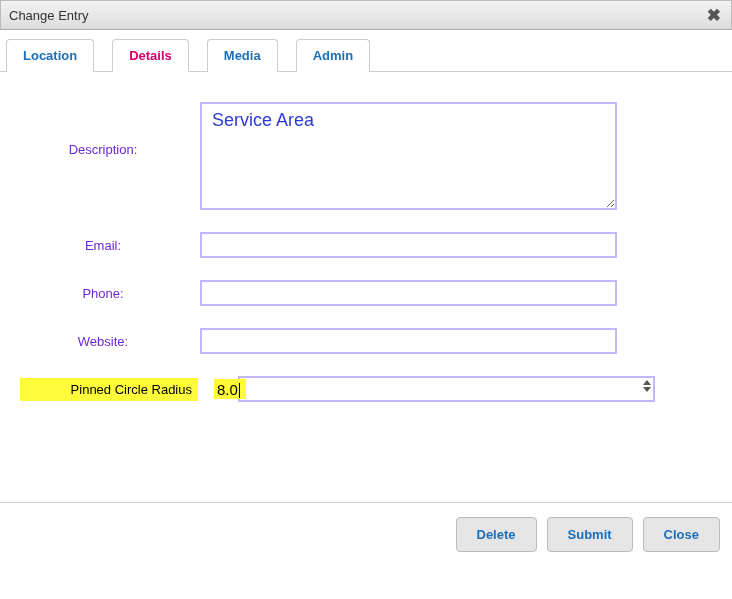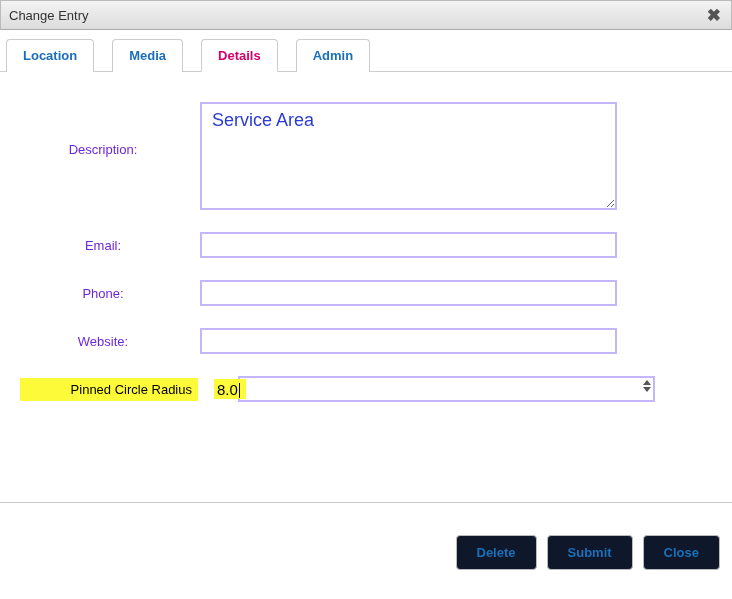--- a/index.html
+++ b/index.html
@@ -160,42 +160,41 @@
     .spinner-down { border-top: 5px solid #555; }
     .footer {
       border-top: 1px solid #ccc;
       padding: 14px 12px;
       display: flex;
       justify-content: flex-end;
       gap: 10px;
     }
     .btn {
       border: 1px solid #bbb;
-      background: #0f172a;
+      background: #e5e5e5;
       color: #1b6fb8;
       font-weight: bold;
       font-size: 13px;
       padding: 9px 20px;
       border-radius: 4px;
       cursor: pointer;
-      margin-top: 18px;
     }
   </style>
 </head>
 <body>
 
 <div class="dialog-header">
   <span class="dialog-title">Change Entry</span>
   <span class="close-icon">✖</span>
 </div>
 
 <div class="tabs">
   <div class="tab">Location</div>
+  <div class="tab active">Details</div>
   <div class="tab">Media</div>
-  <div class="tab active">Details</div>
   <div class="tab">Admin</div>
 </div>
 
 <div class="form-area">
 
   <div class="form-row top-align">
     <div class="form-label">Description:</div>
     <textarea style="">Service Area</textarea>
   </div>
 

